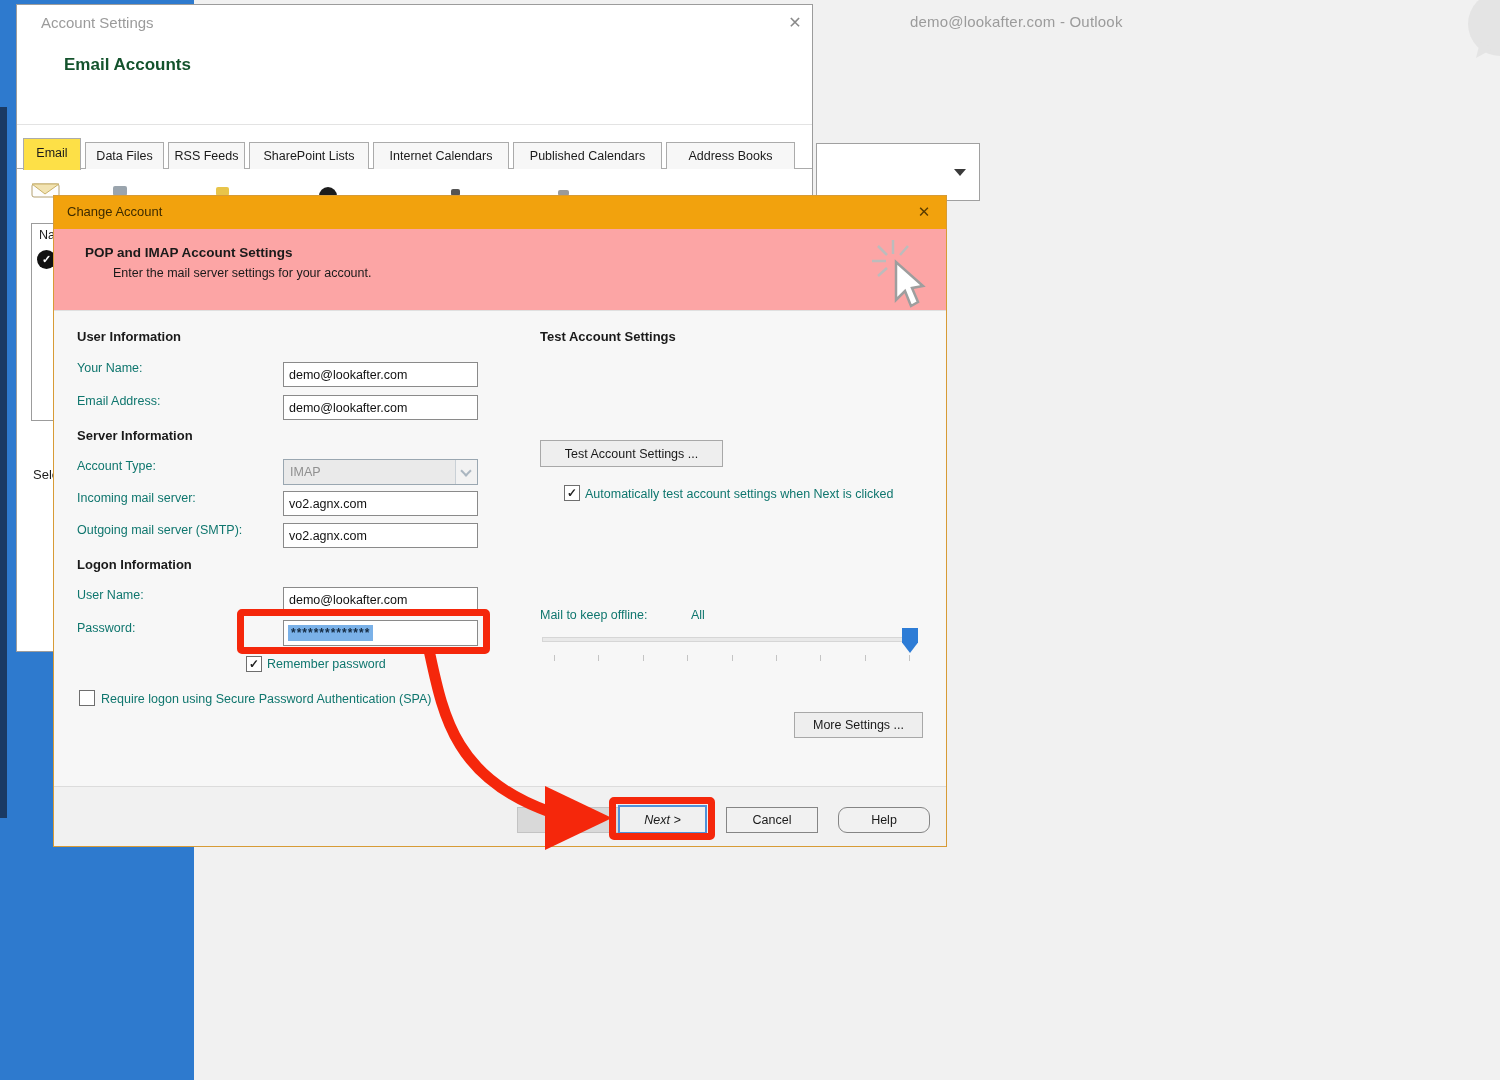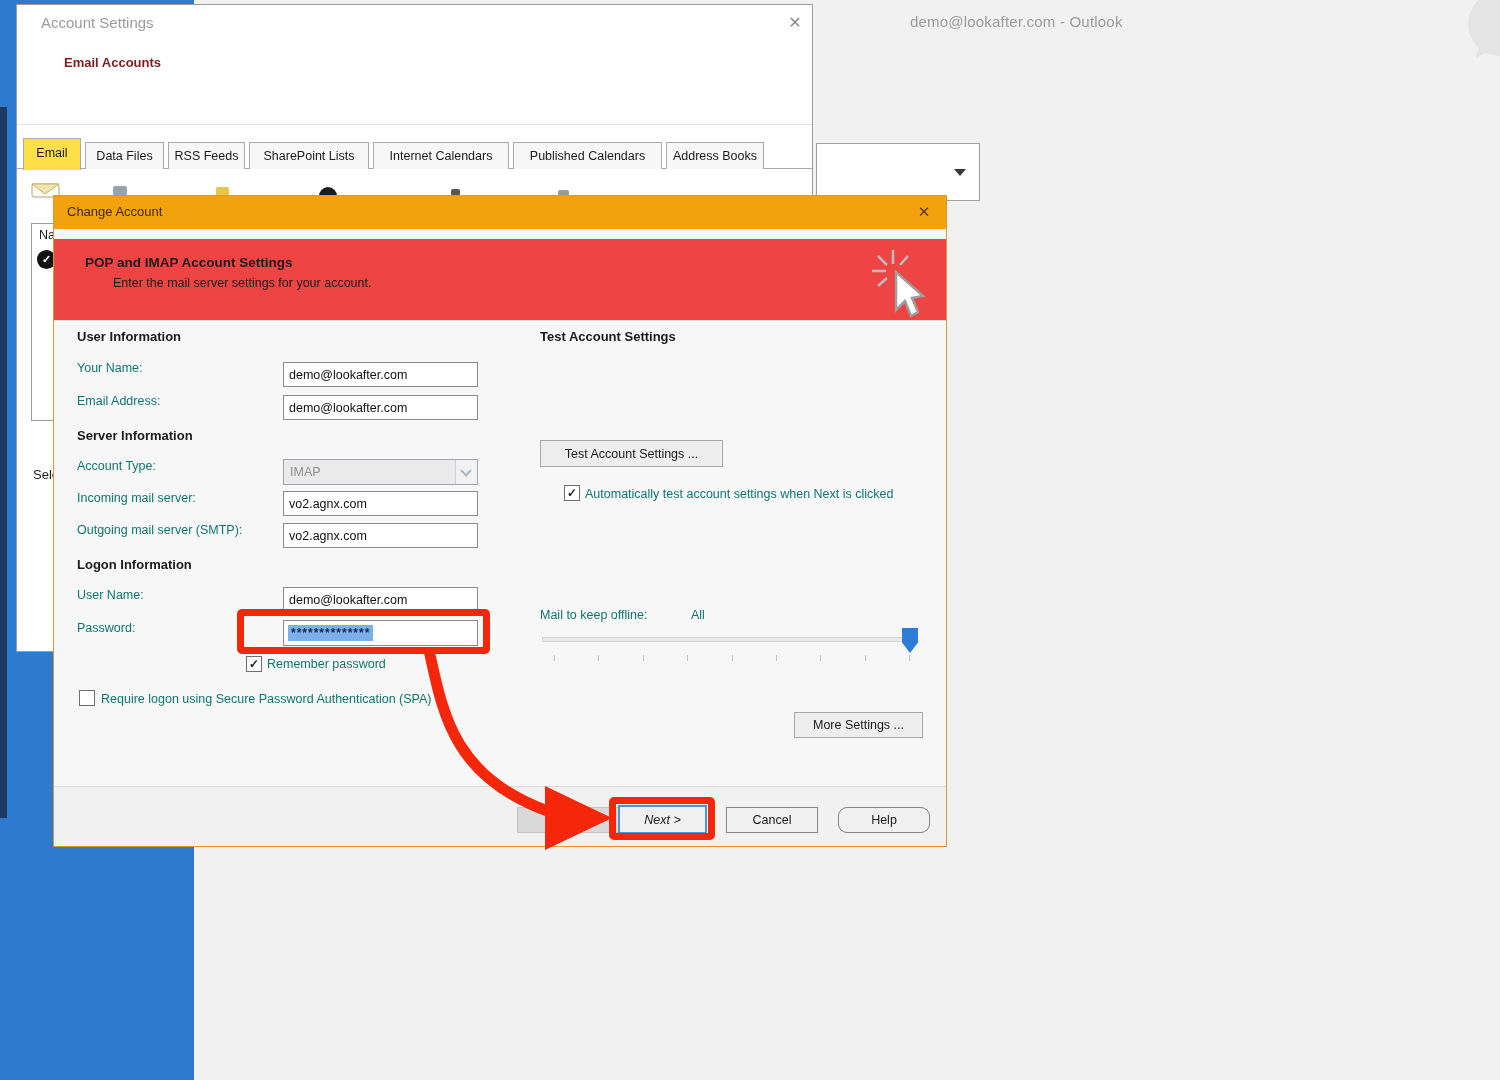--- a/index.html
+++ b/index.html
@@ -14,40 +14,40 @@
   .blue-panel { left:0; top:0; width:194px; height:1080px; background:#2e7ace; }
   .navy-strip { left:0; top:107px; width:7px; height:711px; background:#1a3a64; }
   .bg-combo { left:816px; top:143px; width:164px; height:58px; background:#fff; border:1px solid #a0a0a0; }
   .bg-combo .tri { position:absolute; right:13px; top:25px; width:0; height:0;
                    border-left:6px solid transparent; border-right:6px solid transparent; border-top:7px solid #3a3a3a; }
 
   
   .acct-dlg { left:16px; top:4px; width:797px; height:648px; background:#ffffff; border:1px solid #9c9c9c; }
   .acct-title { left:24px; top:9px; font-size:15px; color:#9b9b9b; }
   .acct-close { left:766px; top:6px; width:24px; height:24px; font-size:16px; color:#8a8a8a; text-align:center; line-height:24px; }
-  .acct-heading { left:47px; top:50px; font-size:13px; font-weight:700; color:#7f1d1d; }
+  .acct-heading { left:47px; top:50px; font-size:17px; font-weight:700; color:#14532d; }
   .acct-desc { left:66px; top:73px; font-size:13px; color:#1a1a1a; }
   .acct-divider { left:0; top:119px; width:795px; height:1px; background:#e3e3e3; }
   .tabstrip-line { left:0; top:163px; width:795px; height:1px; background:#ababab; }
   .tab { top:137px; height:27px; background:#f7f7f7; border:1px solid #ababab; border-bottom:none;
          font-size:12.5px; color:#1a1a1a; text-align:center; line-height:26px; z-index:1; }
   .tab.active { top:133px; height:32px; background:#fde047; line-height:28px; z-index:3; }
   .frag { border-radius:2px; }
   .listbox { left:14px; top:218px; width:760px; height:198px; background:#fff; border:1px solid #9c9c9c; }
   .list-col-header { left:22px; top:223px; font-size:12.5px; color:#1a1a1a; white-space:nowrap; }
   .check-circle { left:20px; top:245px; width:19px; height:19px; border-radius:50%; background:#111;
                   color:#fff; font-size:11px; font-weight:700; text-align:center; line-height:19px; }
   .select-frag { left:16px; top:462px; font-size:13px; color:#1a1a1a; white-space:nowrap; }
 
   
   .chg-dlg { left:53px; top:195px; width:894px; height:652px; background:#f7f7f7; border:1px solid #d79b36; z-index:5; }
   .chg-titlebar { left:0; top:0; width:892px; height:33px; background:#f2a20d; }
   .chg-title { left:13px; top:8px; font-size:13px; color:#3d2b00; }
   .chg-close { left:858px; top:4px; width:24px; height:24px; font-size:15px; color:#5a3c00; text-align:center; line-height:24px; }
-  .chg-header { left:0; top:43px; width:892px; height:82px; background:#ef4444; border-bottom:1px solid #e0e0e0; }
+  .chg-header { left:0; top:33px; width:892px; height:82px; background:#fca5a5; border-bottom:1px solid #e0e0e0; }
   .chg-heading { left:31px; top:16px; font-size:13.5px; font-weight:700; color:#1a1a1a; }
   .chg-subheading { left:59px; top:37px; font-size:12.5px; color:#1a1a1a; }
   .sparkle-cursor { left:812px; top:5px; width:70px; height:76px; }
 
   .sec-title { font-size:13px; font-weight:700; color:#1a1a1a; }
   .lbl { font-size:12.5px; color:#0f766e; }
   .tb { position:absolute; width:195px; height:25px; background:#fff; border:1px solid #8a8a8a;
         font-family:"Liberation Sans",sans-serif; font-size:12.5px; color:#111; padding:0 5px; }
   .combo { width:195px; height:26px; background:#eaeaea; border:1px solid #9aa7b1; }
   .combo .val { position:absolute; left:6px; top:5px; font-size:12.5px; color:#8f8f8f; }
@@ -99,21 +99,21 @@
     <div class="abs acct-heading">Email Accounts</div>
     <div class="abs acct-divider"></div>
 
     <div class="abs tabstrip-line"></div>
     <div class="abs tab active" style="left:6px;  width:58px;">Email</div>
     <div class="abs tab" style="left:68px;  width:79px;">Data Files</div>
     <div class="abs tab" style="left:151px; width:77px;">RSS Feeds</div>
     <div class="abs tab" style="left:232px; width:120px;">SharePoint Lists</div>
     <div class="abs tab" style="left:356px; width:136px;">Internet Calendars</div>
     <div class="abs tab" style="left:496px; width:149px;">Published Calendars</div>
-    <div class="abs tab" style="left:649px; width:98px;">Address Books</div>
+    <div class="abs tab" style="left:649px; width:129px;">Address Books</div>
 
     <svg class="abs" style="left:14px; top:178px;" width="30" height="15">
       <rect x="1" y="1" width="27" height="13" rx="2" fill="#fdfdfd" stroke="#b3a070"></rect>
       <polygon points="1,1 14,11 28,1" fill="#f2e3b2" stroke="#c8b068"></polygon>
     </svg>
     <div class="abs frag" style="left:96px; top:181px; width:14px; height:10px; background:#9aa4ad;"></div>
     <div class="abs frag" style="left:199px; top:182px; width:13px; height:9px; background:#e8c44a;"></div>
     <div class="abs" style="left:302px; top:182px; width:18px; height:9px; background:#1c1c1c; border-radius:9px 9px 0 0;"></div>
     <div class="abs frag" style="left:434px; top:184px; width:9px; height:7px; background:#555;"></div>
     <div class="abs frag" style="left:541px; top:185px; width:11px; height:6px; background:#9a9a9a;"></div>

